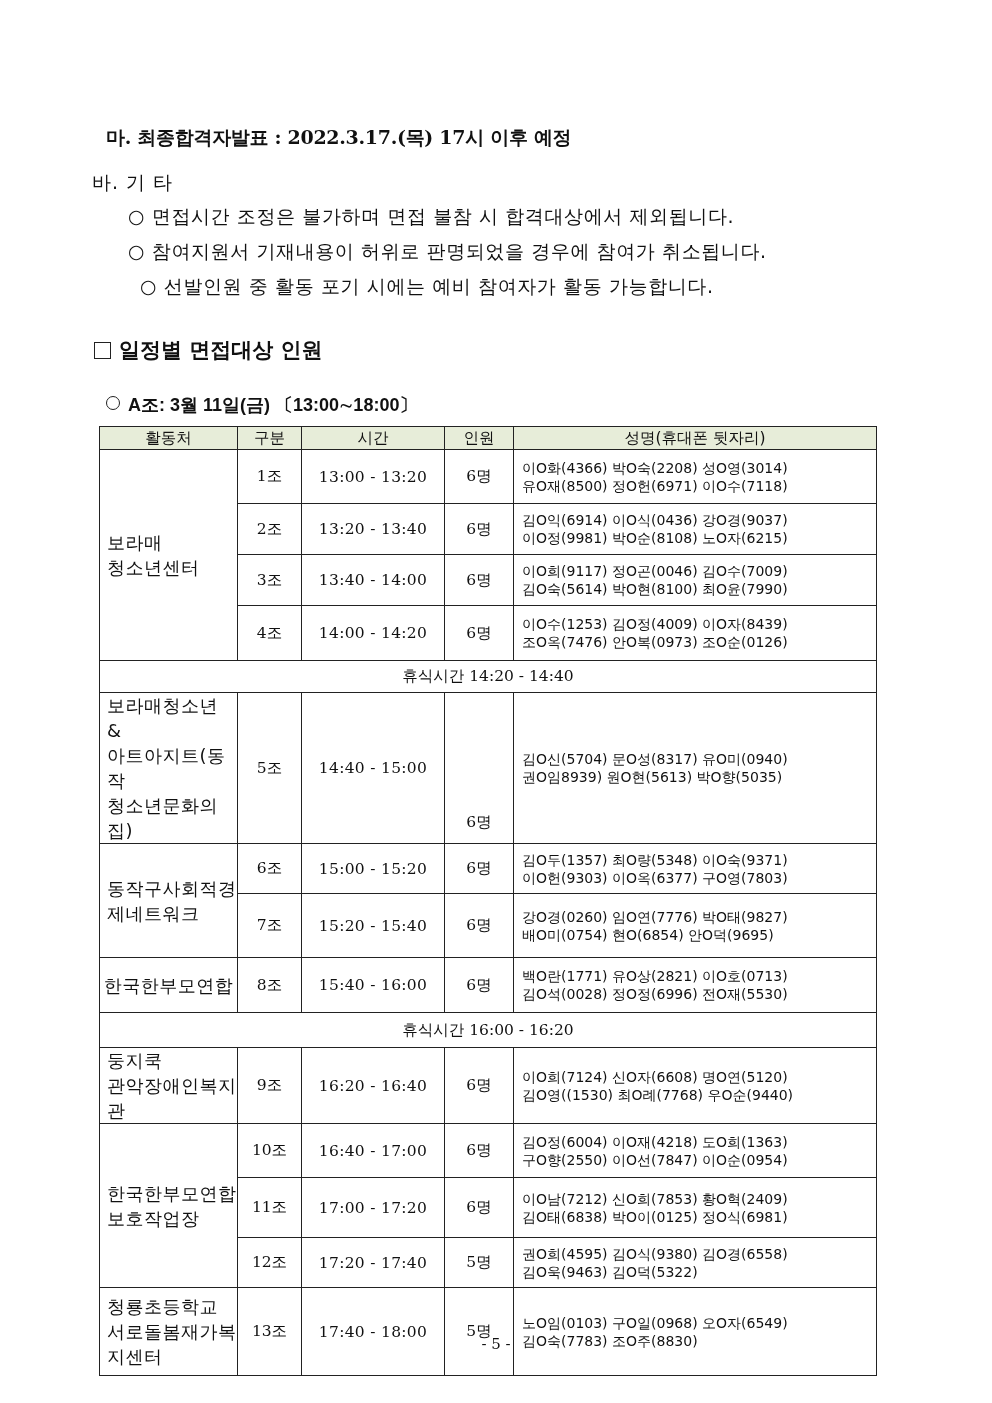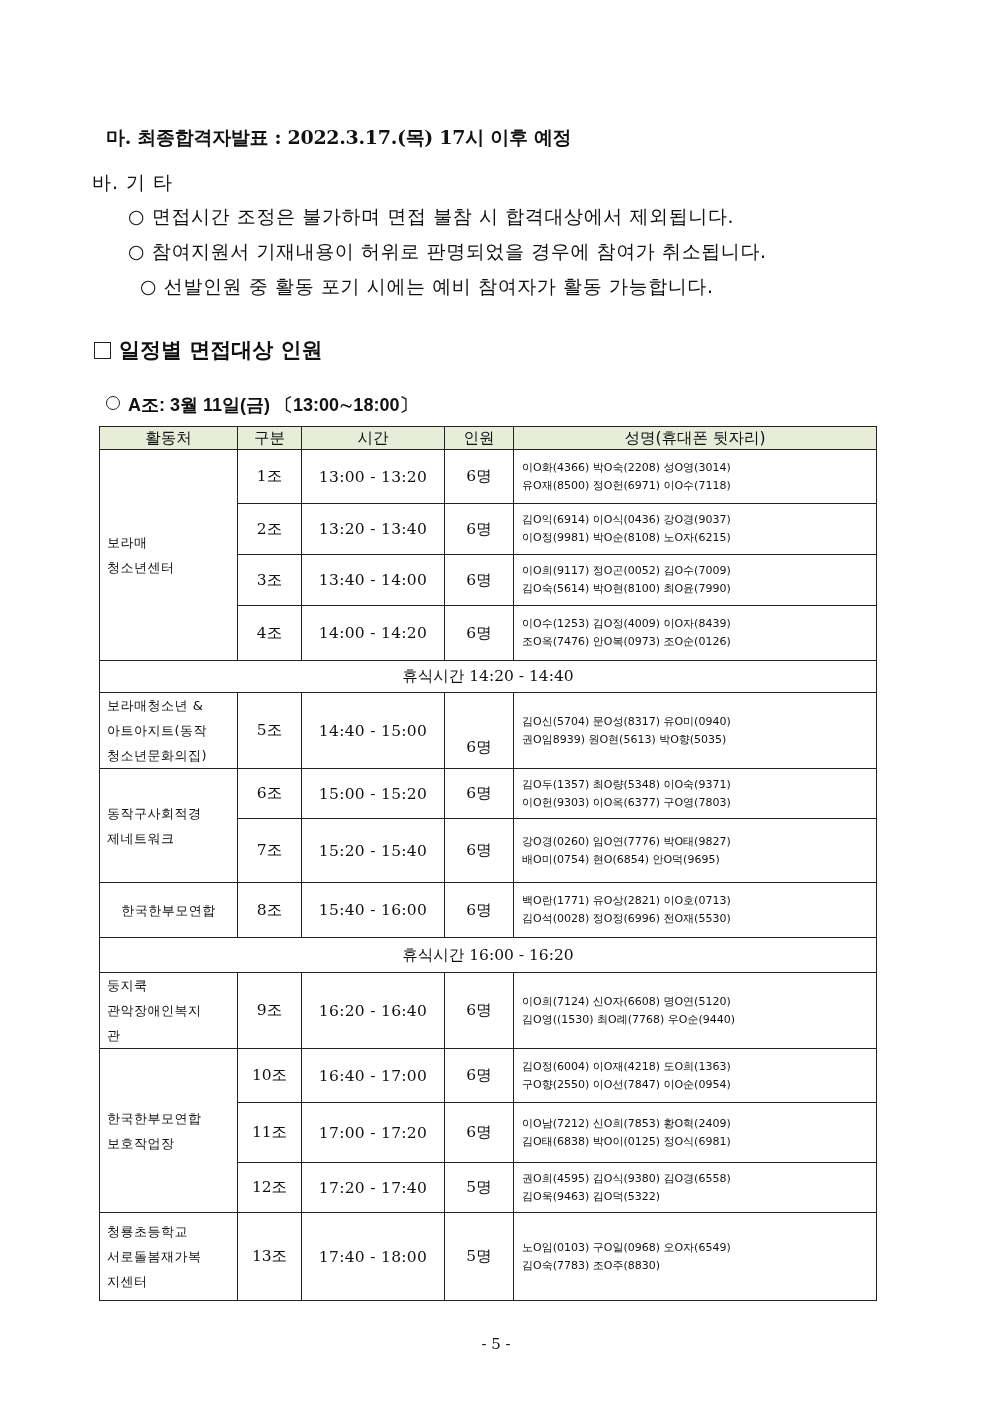--- a/index.html
+++ b/index.html
@@ -18,25 +18,25 @@
     .sub-heading { left: 106px; top: 393px; font-size: 18px; font-weight: bold; font-family: "Liberation Sans", sans-serif; }
     .circ { display:inline-block; width: 12px; height: 12px; border: 1.5px solid #222; border-radius: 50%; margin-right: 8px; vertical-align: 1px; }
 
     table.sched {
       position: absolute; left: 99px; top: 426px; width: 777px;
       border-collapse: collapse; table-layout: fixed;
       font-family: "DejaVu Serif", "Liberation Serif", serif; font-size: 15.5px;
     }
     table.sched td, table.sched th { border: 1.3px solid #222; padding: 0; }
     table.sched th { background: #e7edd9; font-weight: normal; height: 22px; font-family: "DejaVu Sans", sans-serif; font-size: 15.5px; }
-    .c-org { text-align: left; padding-left: 7px !important; font-family: "DejaVu Sans", sans-serif; font-size: 13px; line-height: 25px; letter-spacing: 0.5px; }
+    .c-org { text-align: left; padding-left: 7px !important; font-family: "DejaVu Sans", sans-serif; font-size: 18px; line-height: 25px; letter-spacing: 0.5px; }
     .c-org.center { text-align: center; padding-left: 0 !important; }
     .c-grp, .c-cnt { text-align: center; }
     .c-time { text-align: center; letter-spacing: 0.3px; }
-    .c-names { padding-left: 8px !important; font-family: "DejaVu Sans", sans-serif; font-size: 11px; line-height: 18px; }
+    .c-names { padding-left: 8px !important; font-family: "DejaVu Sans", sans-serif; font-size: 14px; line-height: 18px; }
     .c-names div { white-space: nowrap; }
     .break-row td { text-align: center; }
     .cnt-low { vertical-align: bottom; padding-bottom: 10px !important; }
     .page-num { left: 0; width: 992px; top: 1335px; text-align: center; font-size: 15px; font-family: "DejaVu Serif", serif; }
   </style>
 </head>
 <body>
 
 <div class="abs sec-ma">마. 최종합격자발표 : 2022.3.17.(목) 17시 이후 예정</div>
 <div class="abs sec-ba">바. 기 타</div>
@@ -90,21 +90,21 @@
     <td class="c-names">
           <div>김O익(6914) 이O식(0436) 강O경(9037)</div>
           <div>이O정(9981) 박O순(8108) 노O자(6215)</div>
         </td>
   </tr>
   <tr style="height:51px">
     <td class="c-grp">3조</td>
     <td class="c-time">13:40 - 14:00</td>
     <td class="c-cnt">6명</td>
     <td class="c-names">
-          <div>이O희(9117) 정O곤(0052) 김O수(7009)</div>
+          <div>이O희(9117) 정O곤(0046) 김O수(7009)</div>
           <div>김O숙(5614) 박O현(8100) 최O윤(7990)</div>
         </td>
   </tr>
   <tr style="height:55px">
     <td class="c-grp">4조</td>
     <td class="c-time">14:00 - 14:20</td>
     <td class="c-cnt">6명</td>
     <td class="c-names">
           <div>이O수(1253) 김O정(4009) 이O자(8439)</div>
           <div>조O옥(7476) 안O복(0973) 조O순(0126)</div>

